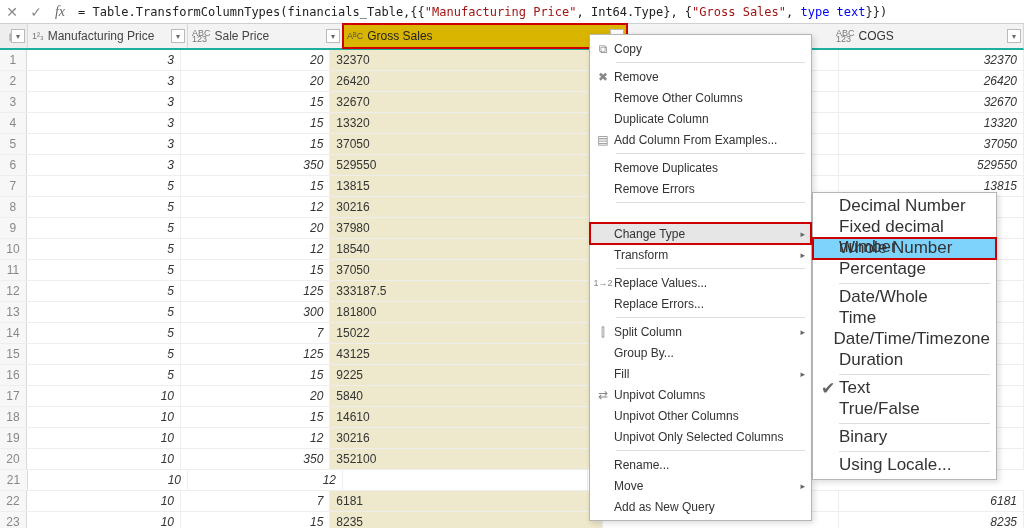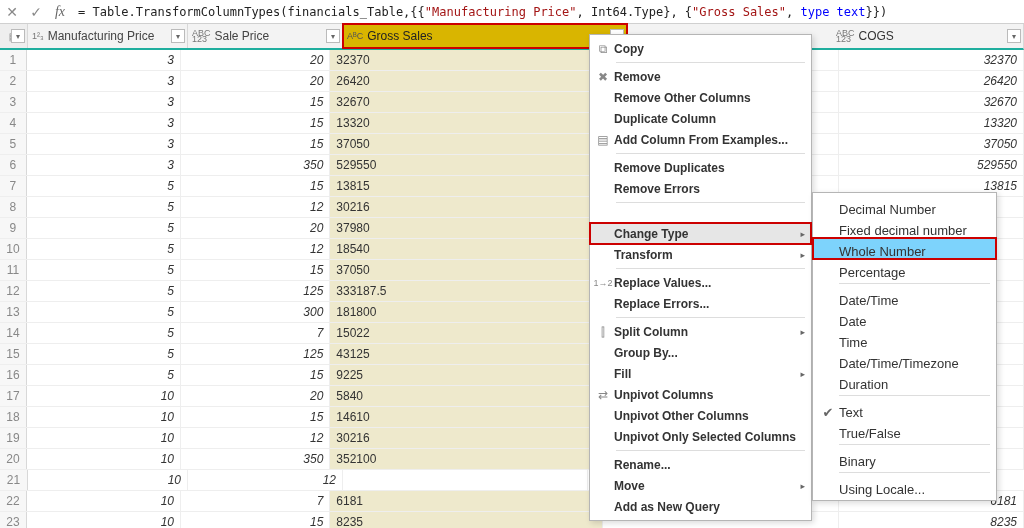--- a/index.html
+++ b/index.html
@@ -39,27 +39,27 @@
   .w-sale   { width: 155px; }
   .w-gross  { width: 284px; text-align: right; }
   .w-hidden { width: 245px; } 
   .w-cogs   { width: 192px; }
 
   
   .ctx-menu { position: absolute; top: 34px; left: 589px; width: 223px; background: #fff; border: 1px solid #b5b5b5; box-shadow: 2px 2px 6px rgba(0,0,0,0.15); padding: 3px 0; z-index: 20; }
   .ctx-item { display: flex; align-items: center; height: 21px; padding: 0 6px 0 2px; cursor: pointer; font-size: 12px; }
   .ctx-item.active { background: #e6e6e6; outline: 2px solid #c00; outline-offset: -1px; margin-top: 20px; }
   .ctx-ico { width: 22px; display: inline-flex; justify-content: center; color: #888; font-size: 12px; }
-  .ctx-label { flex: 1; font-weight: bold; }
+  .ctx-label { flex: 1; }
   .ctx-arrow { color: #666; font-size: 9px; }
   .ctx-sep { height: 1px; background: #ddd; margin: 3px 6px 3px 26px; }
 
   
   .sub-menu { position: absolute; top: 192px; left: 812px; width: 185px; background: #fff; border: 1px solid #b5b5b5; box-shadow: 2px 2px 6px rgba(0,0,0,0.15); padding: 3px 0; z-index: 30; }
-  .sub-item { display: flex; align-items: flex-end; height: 21px; padding: 0 6px 0 4px; cursor: pointer; font-size: 13px; }
+  .sub-item { display: flex; align-items: flex-start; height: 21px; padding: 0 6px 0 4px; cursor: pointer; font-size: 17px; }
   .sub-item.active { background: #7dd3fc; outline: 2px solid #c00; outline-offset: -1px; }
   .sub-ico { width: 22px; display:inline-flex; justify-content:center; color:#666; }
   .sub-label { flex: 1; }
 
   
   .cogs-header { position:absolute; left:832px; top:24px; width:192px; height:26px; display:flex; align-items:center; background:#f3f3f3; border-bottom:2px solid #1fae9e; border-right:1px solid #d8d8d8; padding:0 4px; z-index: 5; }
   .cogs-header .hdr-dd { right: 2px; }
 
   
   .sales-stub { position:absolute; left:812px; top:24px; width:20px; height:26px; background:#f3f3f3; border-bottom:2px solid #1fae9e; }
@@ -404,25 +404,21 @@
         <span class="sub-ico"></span>
         <span class="sub-label">Whole Number</span>
       </div>
   <div class="sub-item">
         <span class="sub-ico"></span>
         <span class="sub-label">Percentage</span>
       </div>
   <div class="ctx-sep" style="margin-left:26px"></div>
   <div class="sub-item">
         <span class="sub-ico"></span>
-        <span class="sub-label">Date/Time</span>
-      </div>
-  <div class="sub-item">
-        <span class="sub-ico"></span>
-        <span class="sub-label">Date</span>
+        <span class="sub-label">Date/Whole</span>
       </div>
   <div class="sub-item">
         <span class="sub-ico"></span>
         <span class="sub-label">Time</span>
       </div>
   <div class="sub-item">
         <span class="sub-ico"></span>
         <span class="sub-label">Date/Time/Timezone</span>
       </div>
   <div class="sub-item">

